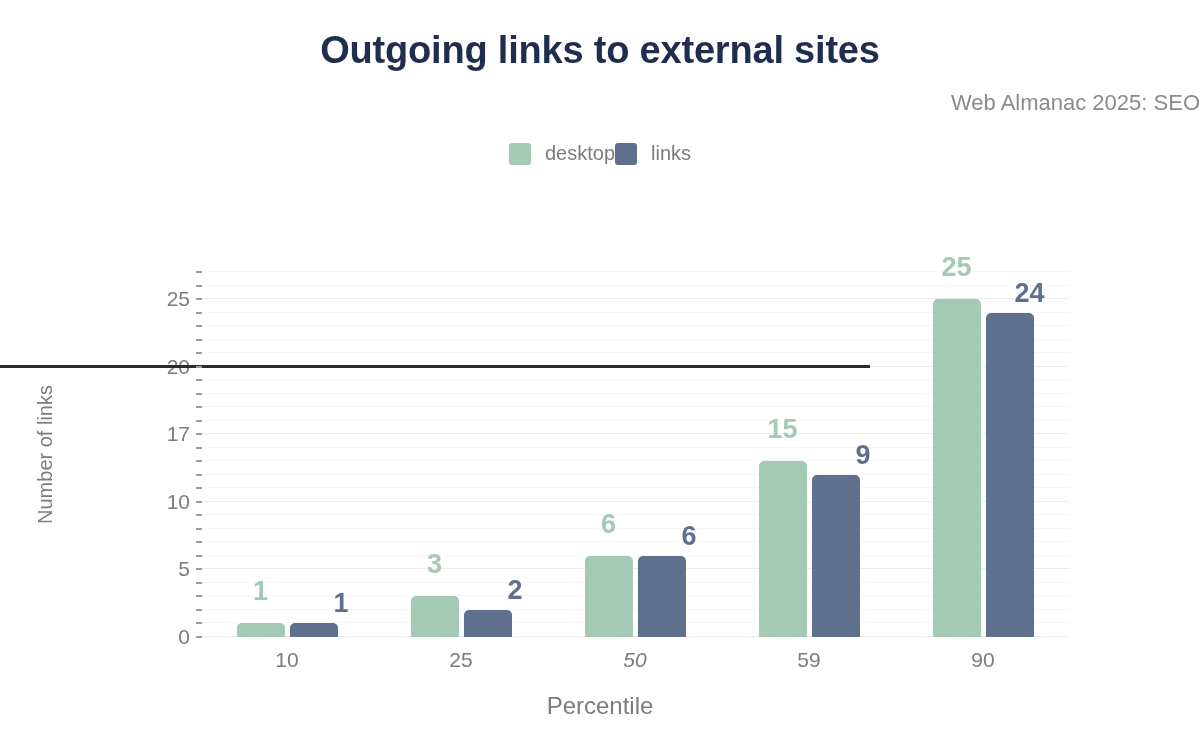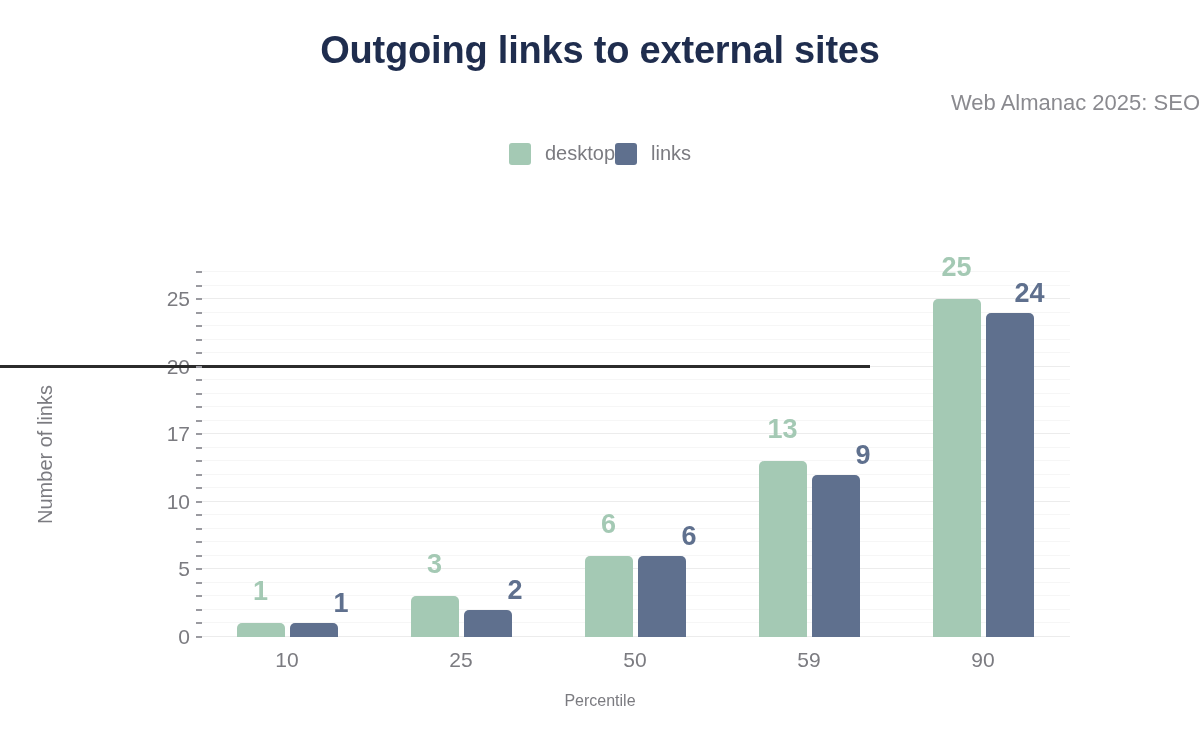--- a/index.html
+++ b/index.html
@@ -187,21 +187,21 @@
     font-size: 21px;
     color: #7b7b80;
     top: 648px;
   }
   .x-axis-title {
     position: absolute;
     top: 692px;
     left: 0;
     width: 1200px;
     text-align: center;
-    font-size: 16px;
+    font-size: 24px;
     color: #7b7b80;
   }
 </style>
 </head>
 <body>
 
 <div id="chart-root">
 
   <div class="chart-title">Outgoing links to external sites</div>
   <div class="chart-subtitle">Web Almanac 2025: SEO</div>
@@ -275,39 +275,39 @@
           <div class="bar-value mobile" style="bottom: 31.037px; color: rgb(95, 112, 142);">2</div>
         </div>
         <div class="bar-group" style="left: 384.5px; width: 101px;">
           <div class="bar desktop" style="height: 81.1111px; background: rgb(164, 201, 180);"></div>
           <div class="bar-value desktop" style="bottom: 97.1111px; color: rgb(164, 201, 180);">6</div>
           <div class="bar mobile" style="height: 81.1111px; background: rgb(95, 112, 142);"></div>
           <div class="bar-value mobile" style="bottom: 85.1111px; color: rgb(95, 112, 142);">6</div>
         </div>
         <div class="bar-group" style="left: 558.5px; width: 101px;">
           <div class="bar desktop" style="height: 175.741px; background: rgb(164, 201, 180);"></div>
-          <div class="bar-value desktop" style="bottom: 191.741px; color: rgb(164, 201, 180);">13</div>
+          <div class="bar-value desktop" style="bottom: 191.741px; color: rgb(164, 201, 180);">15</div>
           <div class="bar mobile" style="height: 162.222px; background: rgb(95, 112, 142);"></div>
           <div class="bar-value mobile" style="bottom: 166.222px; color: rgb(95, 112, 142);">9</div>
         </div>
         <div class="bar-group" style="left: 732.5px; width: 101px;">
           <div class="bar desktop" style="height: 337.963px; background: rgb(164, 201, 180);"></div>
           <div class="bar-value desktop" style="bottom: 353.963px; color: rgb(164, 201, 180);">25</div>
           <div class="bar mobile" style="height: 324.444px; background: rgb(95, 112, 142);"></div>
           <div class="bar-value mobile" style="bottom: 328.444px; color: rgb(95, 112, 142);">24</div>
         </div>
       </div>
   </div>
 
   <div class="axis-x-line"></div>
 
   <div id="xticks">
       <div class="xtick" style="left: 232px;">10</div>
       <div class="xtick" style="left: 406px;">25</div>
-      <div class="xtick" style="left: 580px;">50</div>
+      <div class="xtick" style="left: 580px; font-style: italic;">50</div>
       <div class="xtick" style="left: 754px;">59</div>
       <div class="xtick" style="left: 928px; text-align: center;">90</div>
     </div>
 
   <div class="x-axis-title">Percentile</div>
 
 <div class="ytick-mark" style="top: 637px;"></div>
     <div class="ytick-mark" style="top: 623.481px;"></div>
     <div class="ytick-mark" style="top: 609.963px;"></div>
     <div class="ytick-mark" style="top: 596.444px;"></div>

